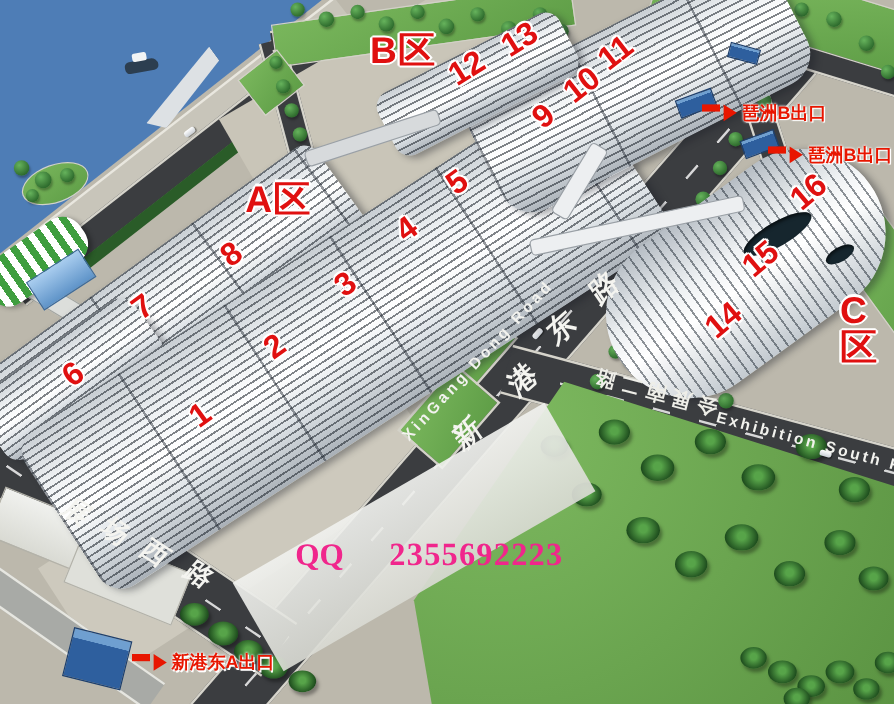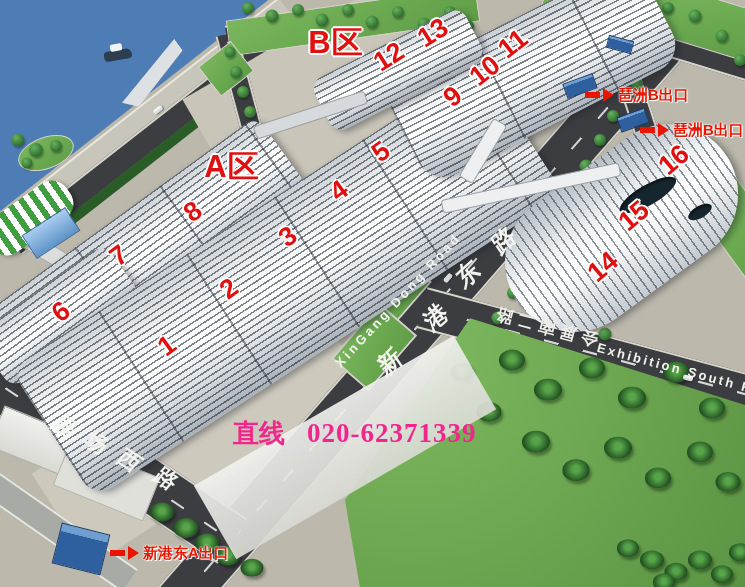--- a/index.html
+++ b/index.html
@@ -48,21 +48,21 @@
      box-shadow:0 0 2px #fff;transform:translate(-50%,-50%);}
   .marker::after{content:"";position:absolute;left:2px;top:6px;width:2px;height:9px;background:#d9c36a;}
   .kiosk{position:absolute;background:linear-gradient(180deg,#6f9fd0 18%,#2e5f9e 19%);border:1px solid #1d3f6d;}
   
   .outline{text-shadow:-2px 0 #fff,2px 0 #fff,0 -2px #fff,0 2px #fff,
            -1px -1px #fff,1px -1px #fff,-1px 1px #fff,1px 1px #fff;}
   .hall-num{position:absolute;transform:translate(-50%,-50%) rotate(var(--r,-36deg));
      font-weight:bold;font-size:27px;color:#e01010;line-height:1;}
   .area-label{position:absolute;transform:translate(-50%,-50%);
      font-weight:bold;font-size:31px;color:#e01010;line-height:1;letter-spacing:1px;}
-  .exit{position:absolute;display:flex;align-items:center;gap:4px;}
+  .exit{position:absolute;display:flex;align-items:flex-start;gap:4px;}
   .exit-text{font-weight:bold;font-size:15px;color:#e81600;line-height:1;
      text-shadow:0 0 2px #fff,0 0 2px #fff,1px 1px 0 #fff;}
   .arrow-tail{width:15px;height:6px;background:#e81600;}
   .arrow-head{width:0;height:0;border-left:11px solid #e81600;
      border-top:7px solid transparent;border-bottom:7px solid transparent;margin-left:-1px;}
   .road-en{position:absolute;color:#f2f2ee;font-size:13px;font-weight:bold;letter-spacing:3px;
      white-space:nowrap;transform:translate(-50%,-50%) rotate(var(--r));}
   .road-cn{position:absolute;color:#f4f4f0;font-weight:bold;font-size:24px;line-height:1;
      transform:translate(-50%,-50%) rotate(var(--r,-42deg)) skewX(-8deg);}
   .road-cn-flip{position:absolute;display:flex;gap:5px;color:#eeeee8;font-weight:bold;font-size:17px;
@@ -229,20 +229,21 @@
   <div class="road-cn-flip" style="left:547px;top:327px;">
     <span>会</span>
       <span>展</span>
       <span>南</span>
       <span>二</span>
       <span>路</span>
   </div>
 
   <div class="area-label outline" style="left:232px;top:166px;">A区</div>
   <div class="area-label outline" style="left:336px;top:42px;">B区</div>
+  <div class="area-label outline" style="left:716px;top:274px;">C区</div>
 
   <div class="hall-num outline" style="left:167px;top:346px;">1</div>
   <div class="hall-num outline" style="left:229px;top:289px;">2</div>
   <div class="hall-num outline" style="left:288px;top:237px;">3</div>
   <div class="hall-num outline" style="left:339px;top:191px;">4</div>
   <div class="hall-num outline" style="left:381px;top:152px;">5</div>
   <div class="hall-num outline" style="left:61px;top:312px;">6</div>
   <div class="hall-num outline" style="left:119px;top:256px;">7</div>
   <div class="hall-num outline" style="left:193px;top:212px;">8</div>
   <div class="hall-num outline" style="left:453px;top:97px;--r:-38deg;">9</div>
@@ -263,16 +264,16 @@
     <span class="arrow-tail"></span>
       <span class="arrow-head"></span>
     <span class="exit-text">琶洲B出口</span>
   </div>
   <div class="exit" style="left:110px;top:545px;">
     <span class="arrow-tail"></span>
       <span class="arrow-head"></span>
     <span class="exit-text">新港东A出口</span>
   </div>
 
-  <div class="contact-row" style="left:233px;top:420px;">
-    <span>直线</span><span class="val">020-62371339</span>
+  <div class="contact-row" style="left:246px;top:449px;">
+    <span>QQ</span><span class="val" style="margin-left:38px;">2355692223</span>
   </div>
 </div>
 
 </body></html>

